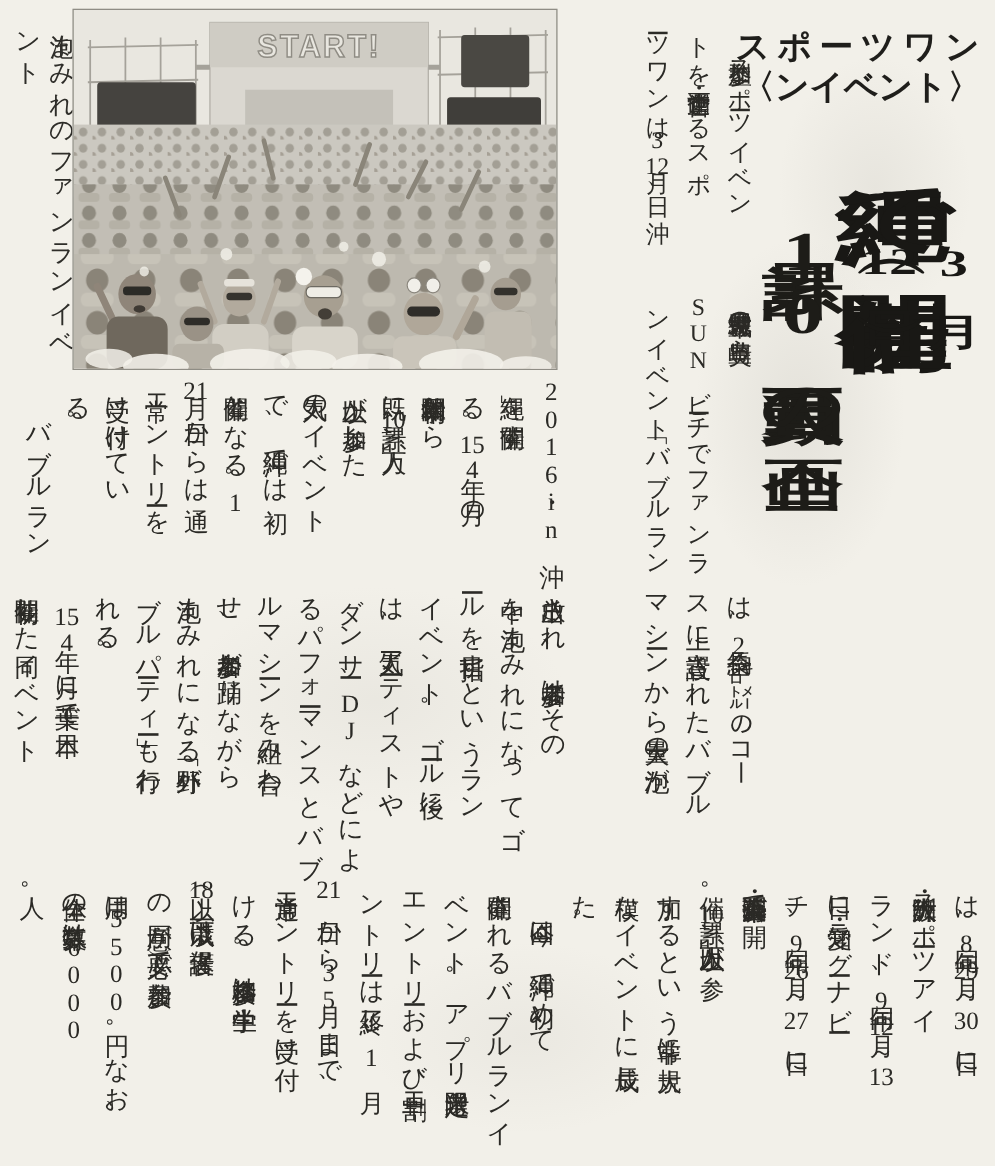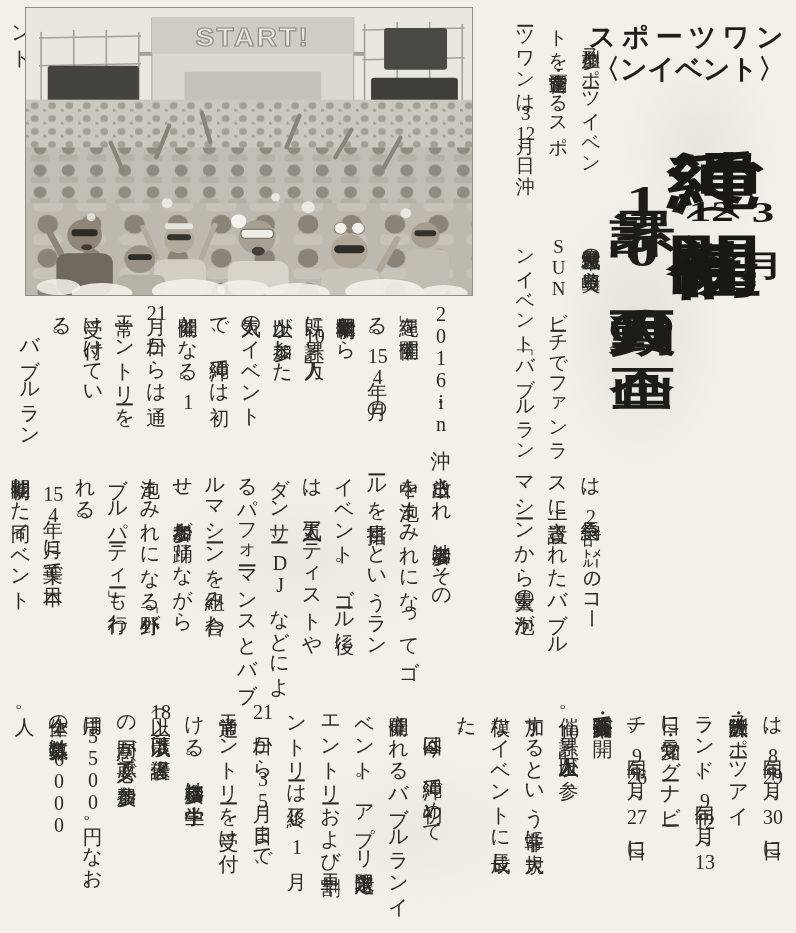--- a/index.html
+++ b/index.html
@@ -18,21 +18,21 @@
   .tcy  { text-combine-upright:all; }
   .col  { line-height:inherit; }
   .col.indent { text-indent:1em; }
 
   .caption {
     position:absolute; left:9px; top:12px; height:286px;
     writing-mode:vertical-rl; text-orientation:upright;
     font-size:20px; letter-spacing:1px; color:#2e2d29;
   }
   .photo {
-    position:absolute; left:25px; top:7px; width:448px; height:289px;
+    position:absolute; left:58px; top:7px; width:388px; height:289px;
     border:1px solid #8f8d85; background:#dcdad3;
   }
   .photo svg { display:block; width:100%; height:100%; }
 
   .kicker {
     position:absolute; right:6px; top:22px; width:202px;
     font-family:"Liberation Sans","DejaVu Sans",sans-serif;
     font-weight:bold; font-size:27px; line-height:1.18; color:#1f1e1b;
     text-align:center; white-space:nowrap;
   }

